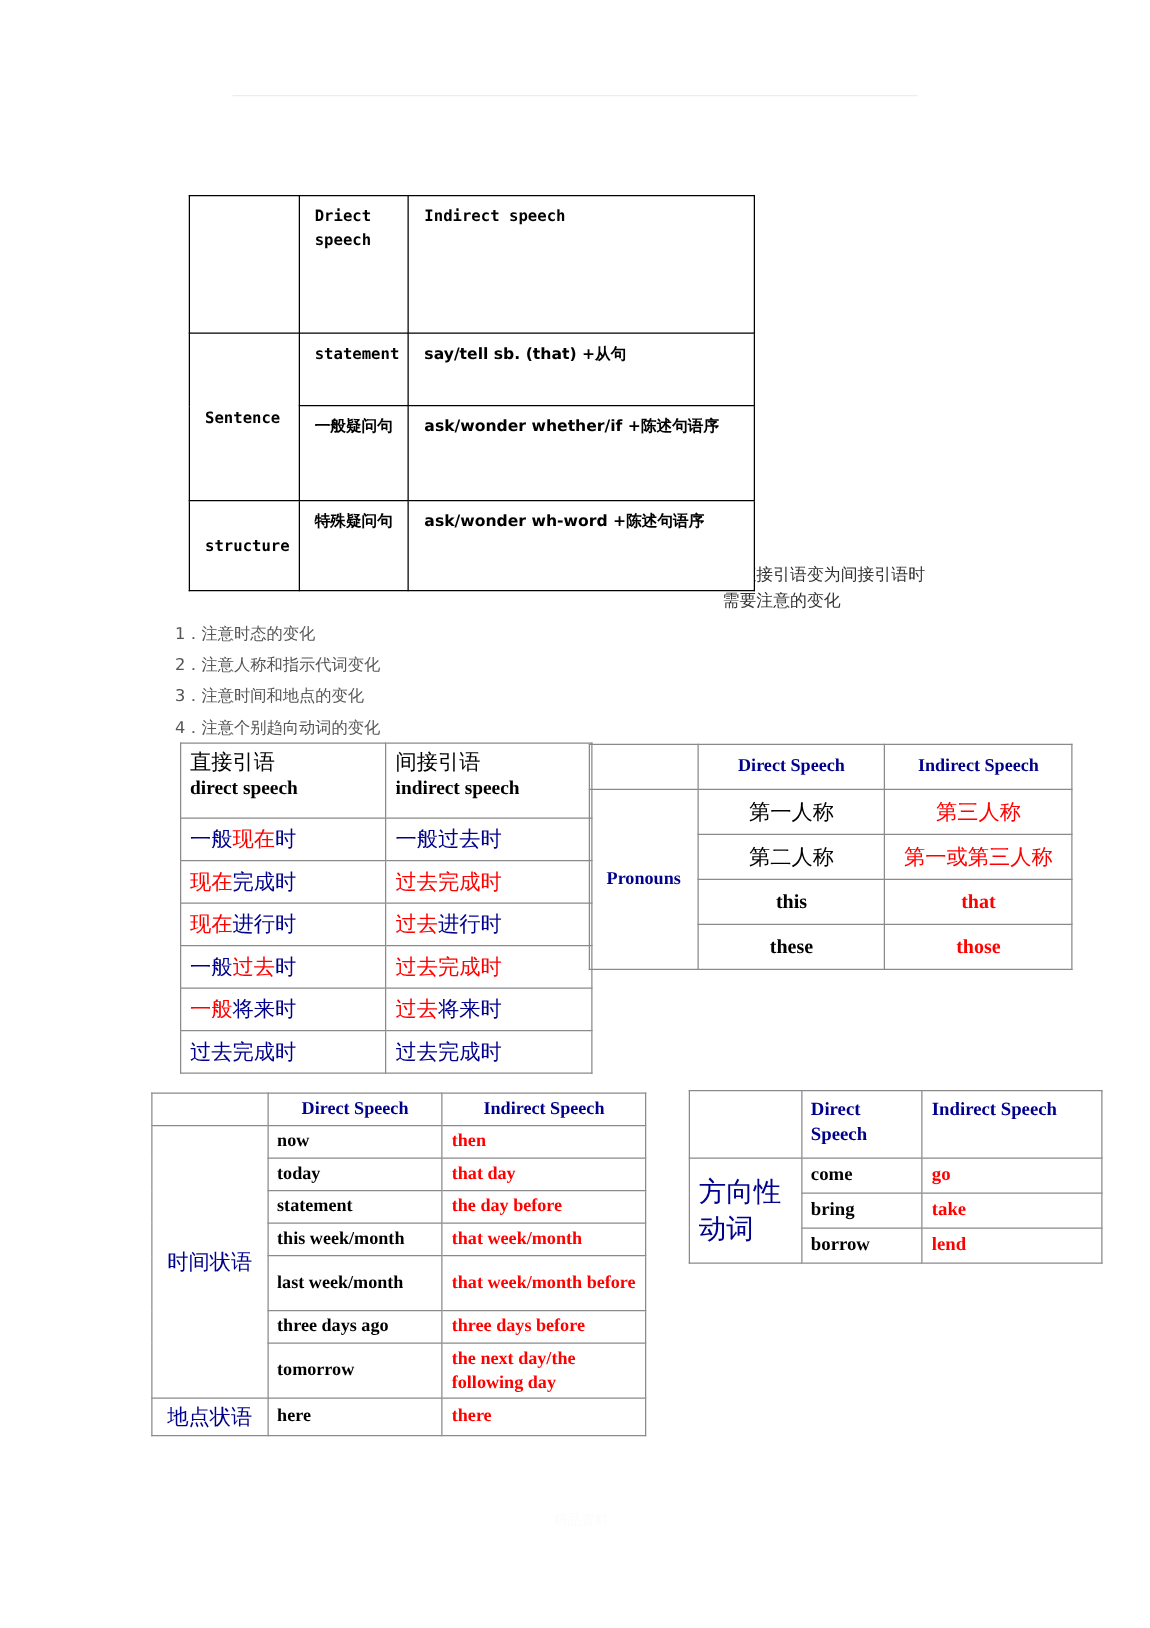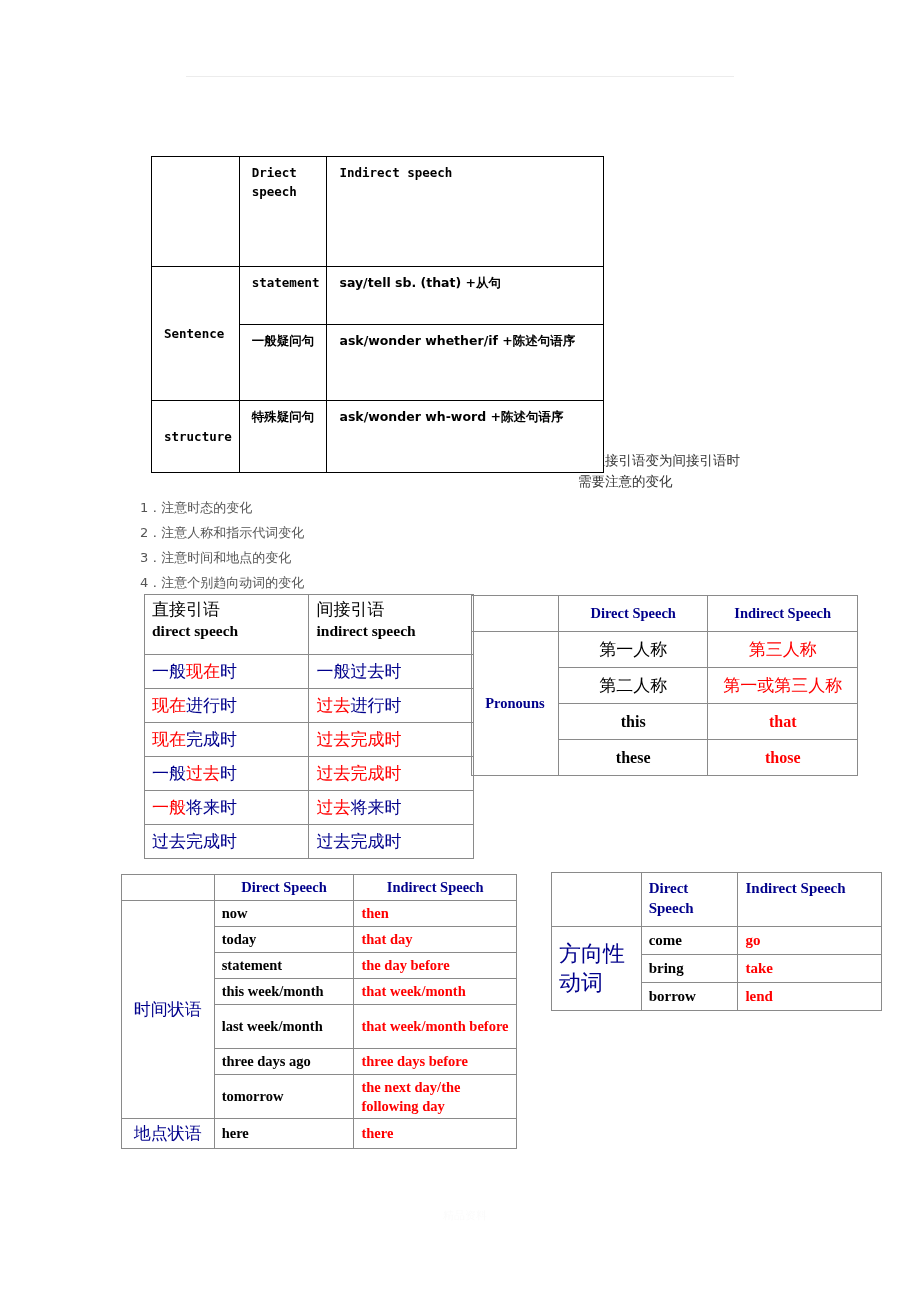--- a/index.html
+++ b/index.html
@@ -211,26 +211,26 @@
         <div class="en">indirect speech</div>
       </td>
     </tr>
     </tbody>
       <tbody id="tense-body">
         <tr>
           <td class="cell-l hz"><span class="blue">一般</span><span class="red">现在</span><span class="blue">时</span></td>
           <td class="cell-r hz"><span class="blue">一般过去时</span></td>
         </tr>
         <tr>
+          <td class="cell-l hz"><span class="red">现在</span><span class="blue">完成时</span></td>
+          <td class="cell-r hz"><span class="red">过去完成时</span></td>
+        </tr>
+        <tr>
           <td class="cell-l hz"><span class="red">现在</span><span class="blue">进行时</span></td>
           <td class="cell-r hz"><span class="red">过去</span><span class="blue">进行时</span></td>
-        </tr>
-        <tr>
-          <td class="cell-l hz"><span class="red">现在</span><span class="blue">完成时</span></td>
-          <td class="cell-r hz"><span class="red">过去完成时</span></td>
         </tr>
         <tr>
           <td class="cell-l hz"><span class="blue">一般</span><span class="red">过去</span><span class="blue">时</span></td>
           <td class="cell-r hz"><span class="red">过去完成时</span></td>
         </tr>
         <tr>
           <td class="cell-l hz"><span class="red">一般</span><span class="blue">将来时</span></td>
           <td class="cell-r hz"><span class="red">过去</span><span class="blue">将来时</span></td>
         </tr>
         <tr>

